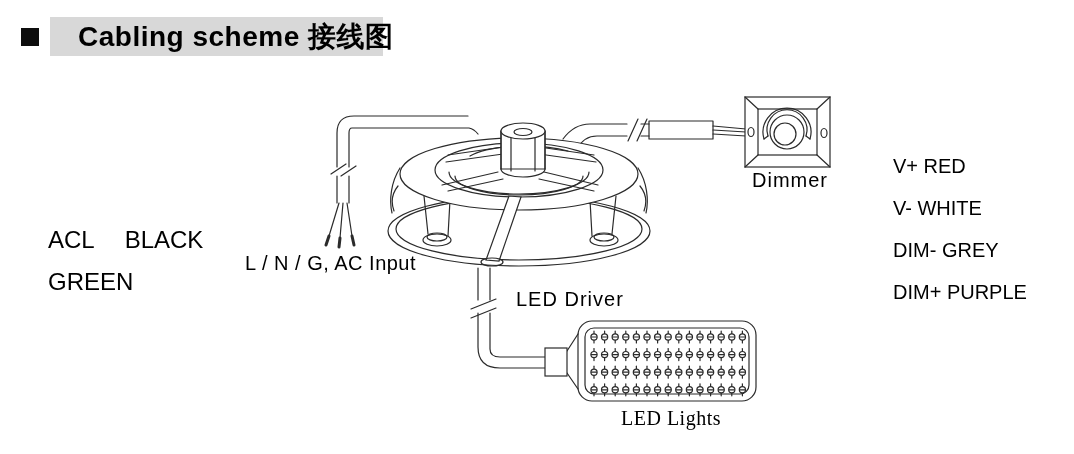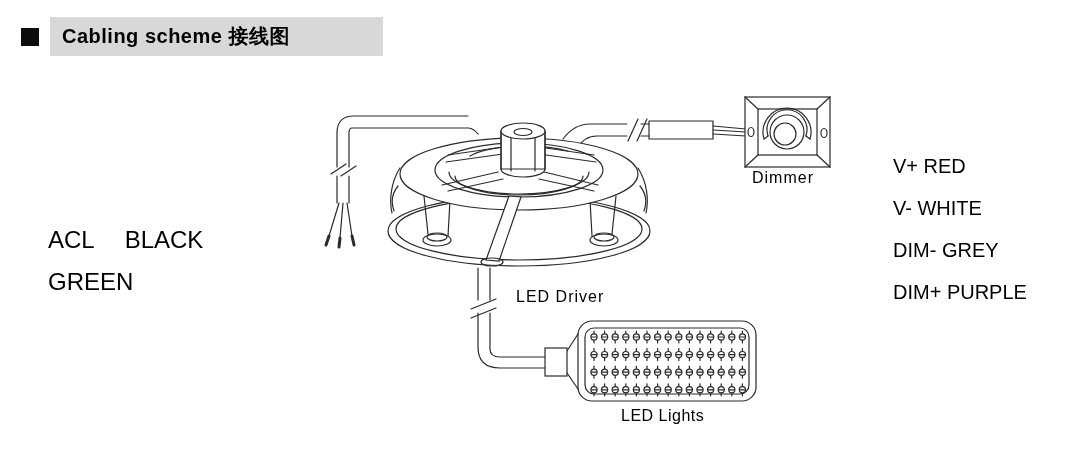--- a/index.html
+++ b/index.html
@@ -9,38 +9,38 @@
   }
   
   .title-square{
     position:absolute;left:21px;top:28px;width:18px;height:18px;background:#0d0d0d;
   }
   .title-bar{
     position:absolute;left:50px;top:17px;width:333px;height:39px;background:#d8d8d8;
     display:flex;align-items:center;
   }
   .title-bar .title-text{
-    padding-left:12px;font-size:20px;font-weight:bold;letter-spacing:0.5px;white-space:nowrap;
+    padding-left:28px;font-size:28px;font-weight:bold;letter-spacing:0.5px;white-space:nowrap;
   }
   
   .ac-legend{
     position:absolute;left:48px;top:219px;font-size:24px;line-height:42px;white-space:nowrap;
   }
   .ac-legend .term{display:inline-block;width:70px;}
   .out-legend{
     position:absolute;left:893px;top:145px;font-size:20px;line-height:42px;white-space:nowrap;
   }
   
   .diag-label{
-    position:absolute;font-size:16px;letter-spacing:1px;white-space:nowrap;color:#000;z-index:3;text-align:center;
+    position:absolute;font-size:20px;letter-spacing:1px;white-space:nowrap;color:#000;z-index:3;text-align:center;
   }
   .lbl-ac{left:245px;top:252px;letter-spacing:0.5px;}
   .lbl-driver{left:516px;top:288px;}
   .lbl-dimmer{left:752px;top:169px;}
-  .lbl-leds{left:621px;top:407px;letter-spacing:0.5px;}
+  .lbl-leds{left:621px;top:407px;letter-spacing:0.5px;font-family:Liberation Serif, serif;}
   
   .art{position:absolute;left:0;top:0;z-index:1;}
   .art path,.art ellipse,.art circle,.art rect,.art line,.art polygon{
     stroke:#2b2b2b;stroke-width:1.2;fill:none;stroke-linecap:round;
   }
   .art .wh{fill:#ffffff;}
   .art .tip{stroke-width:3;}
 </style>
 </head>
 <body>
@@ -63,20 +63,21 @@
     </div>
   </div>
 
   <div class="out-legend">
     <div>V+ RED</div>
     <div>V- WHITE</div>
     <div>DIM- GREY</div>
     <div>DIM+ PURPLE</div>
   </div>
 
+  <div class="diag-label lbl-ac">L / N / G, AC Input</div>
   <div class="diag-label lbl-driver">LED Driver</div>
   <div class="diag-label lbl-dimmer">Dimmer</div>
   <div class="diag-label lbl-leds">LED Lights</div>
 
   <svg class="art" width="1074" height="454" viewBox="0 0 1074 454">
 
     <g>
       <path d="M 468,116 L 354,116 Q 337,116 337,133 L 337,167"></path>
       <path d="M 469,128 Q 474,129 478,134 M 469,128 L 352,128 Q 349,128 349,133 L 349,167"></path>
       <path d="M 331,174 L 346,164 M 341,176 L 356,166"></path>

